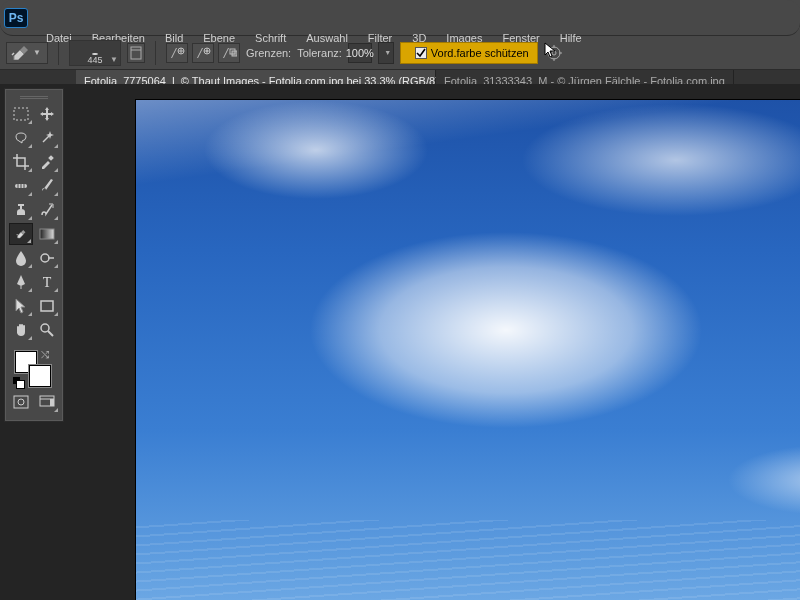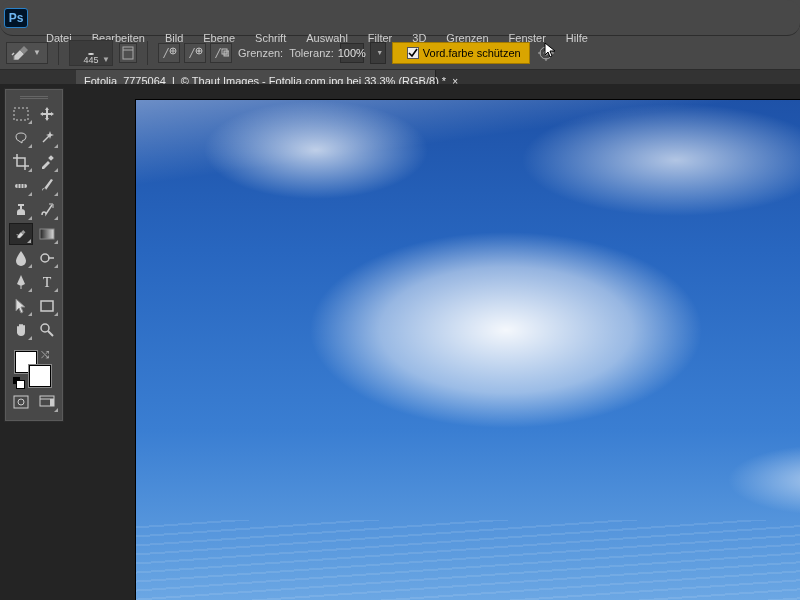--- a/index.html
+++ b/index.html
@@ -50,21 +50,21 @@
   }
   .eraser-mini {
     width:18px; height:16px;
     display:flex; align-items:center; justify-content:center;
   }
   .dd-arrow { font-size:8px; color:#bbb; padding:0 2px;}
   .sep { width:1px; height:24px; background:#333; margin:0 4px;}
   .brushchip {
     display:flex; flex-direction:column; align-items:center;
     border:1px solid #333; background:#3c3c3c;
-    width:44px; height:26px; justify-content:center;
+    width:52px; height:26px; justify-content:center;
     position:relative; padding-top:12px;
   }
   .brushchip .dot { width:6px; height:6px; border-radius:50%; background:#ddd;}
   .brushchip .num { font-size:9px; line-height:10px;}
   .brushchip .corner { position:absolute; right:2px; bottom:1px; font-size:8px; color:#aaa;}
   .panel-btn {
     width:18px; height:20px; border:1px solid #333; background:#4e4e4e;
     display:flex; align-items:center; justify-content:center;
   }
   .mode-icons { display:flex; gap:4px; }
@@ -191,21 +191,21 @@
 <div class="menubar">
   <div class="ps-logo">Ps</div>
   <div class="mi">Datei</div>
   <div class="mi">Bearbeiten</div>
   <div class="mi">Bild</div>
   <div class="mi">Ebene</div>
   <div class="mi">Schrift</div>
   <div class="mi">Auswahl</div>
   <div class="mi">Filter</div>
   <div class="mi">3D</div>
-  <div class="mi">Grenzen</div>
+  <div class="mi">Images</div>
   <div class="mi">Fenster</div>
   <div class="mi">Hilfe</div>
 </div>
 
 <div class="optbar">
   <div class="toolpick">
     <span class="eraser-mini">
       <svg width="18" height="14" viewBox="0 0 18 14">
           <path d="M3 10 L9 4 L13 8 L7 14 L3 14 Z" fill="#ccc" stroke="#888"></path>
           <path d="M9 4 L13 0 L17 4 L13 8 Z" fill="#888"></path>
@@ -283,20 +283,23 @@
         <line x1="13" y1="8" x2="16" y2="8" stroke="#aaa"></line>
       </svg>
   </div>
 </div>
 
 <div class="tabbar">
   <div class="tab active">
     <span>Fotolia_7775064_L © Thaut Images - Fotolia.com.jpg bei 33,3% (RGB/8) *</span>
     <span class="close">×</span>
   </div>
+  <div class="tab">
+    <span>Fotolia_31333343_M - © Jürgen Fälchle - Fotolia.com.jpg</span>
+  </div>
 </div>
 
 <div class="main">
   <div class="canvas"></div>
 </div>
 
 <div class="toolbox">
   <div class="grip">
       <div></div>
     </div>

